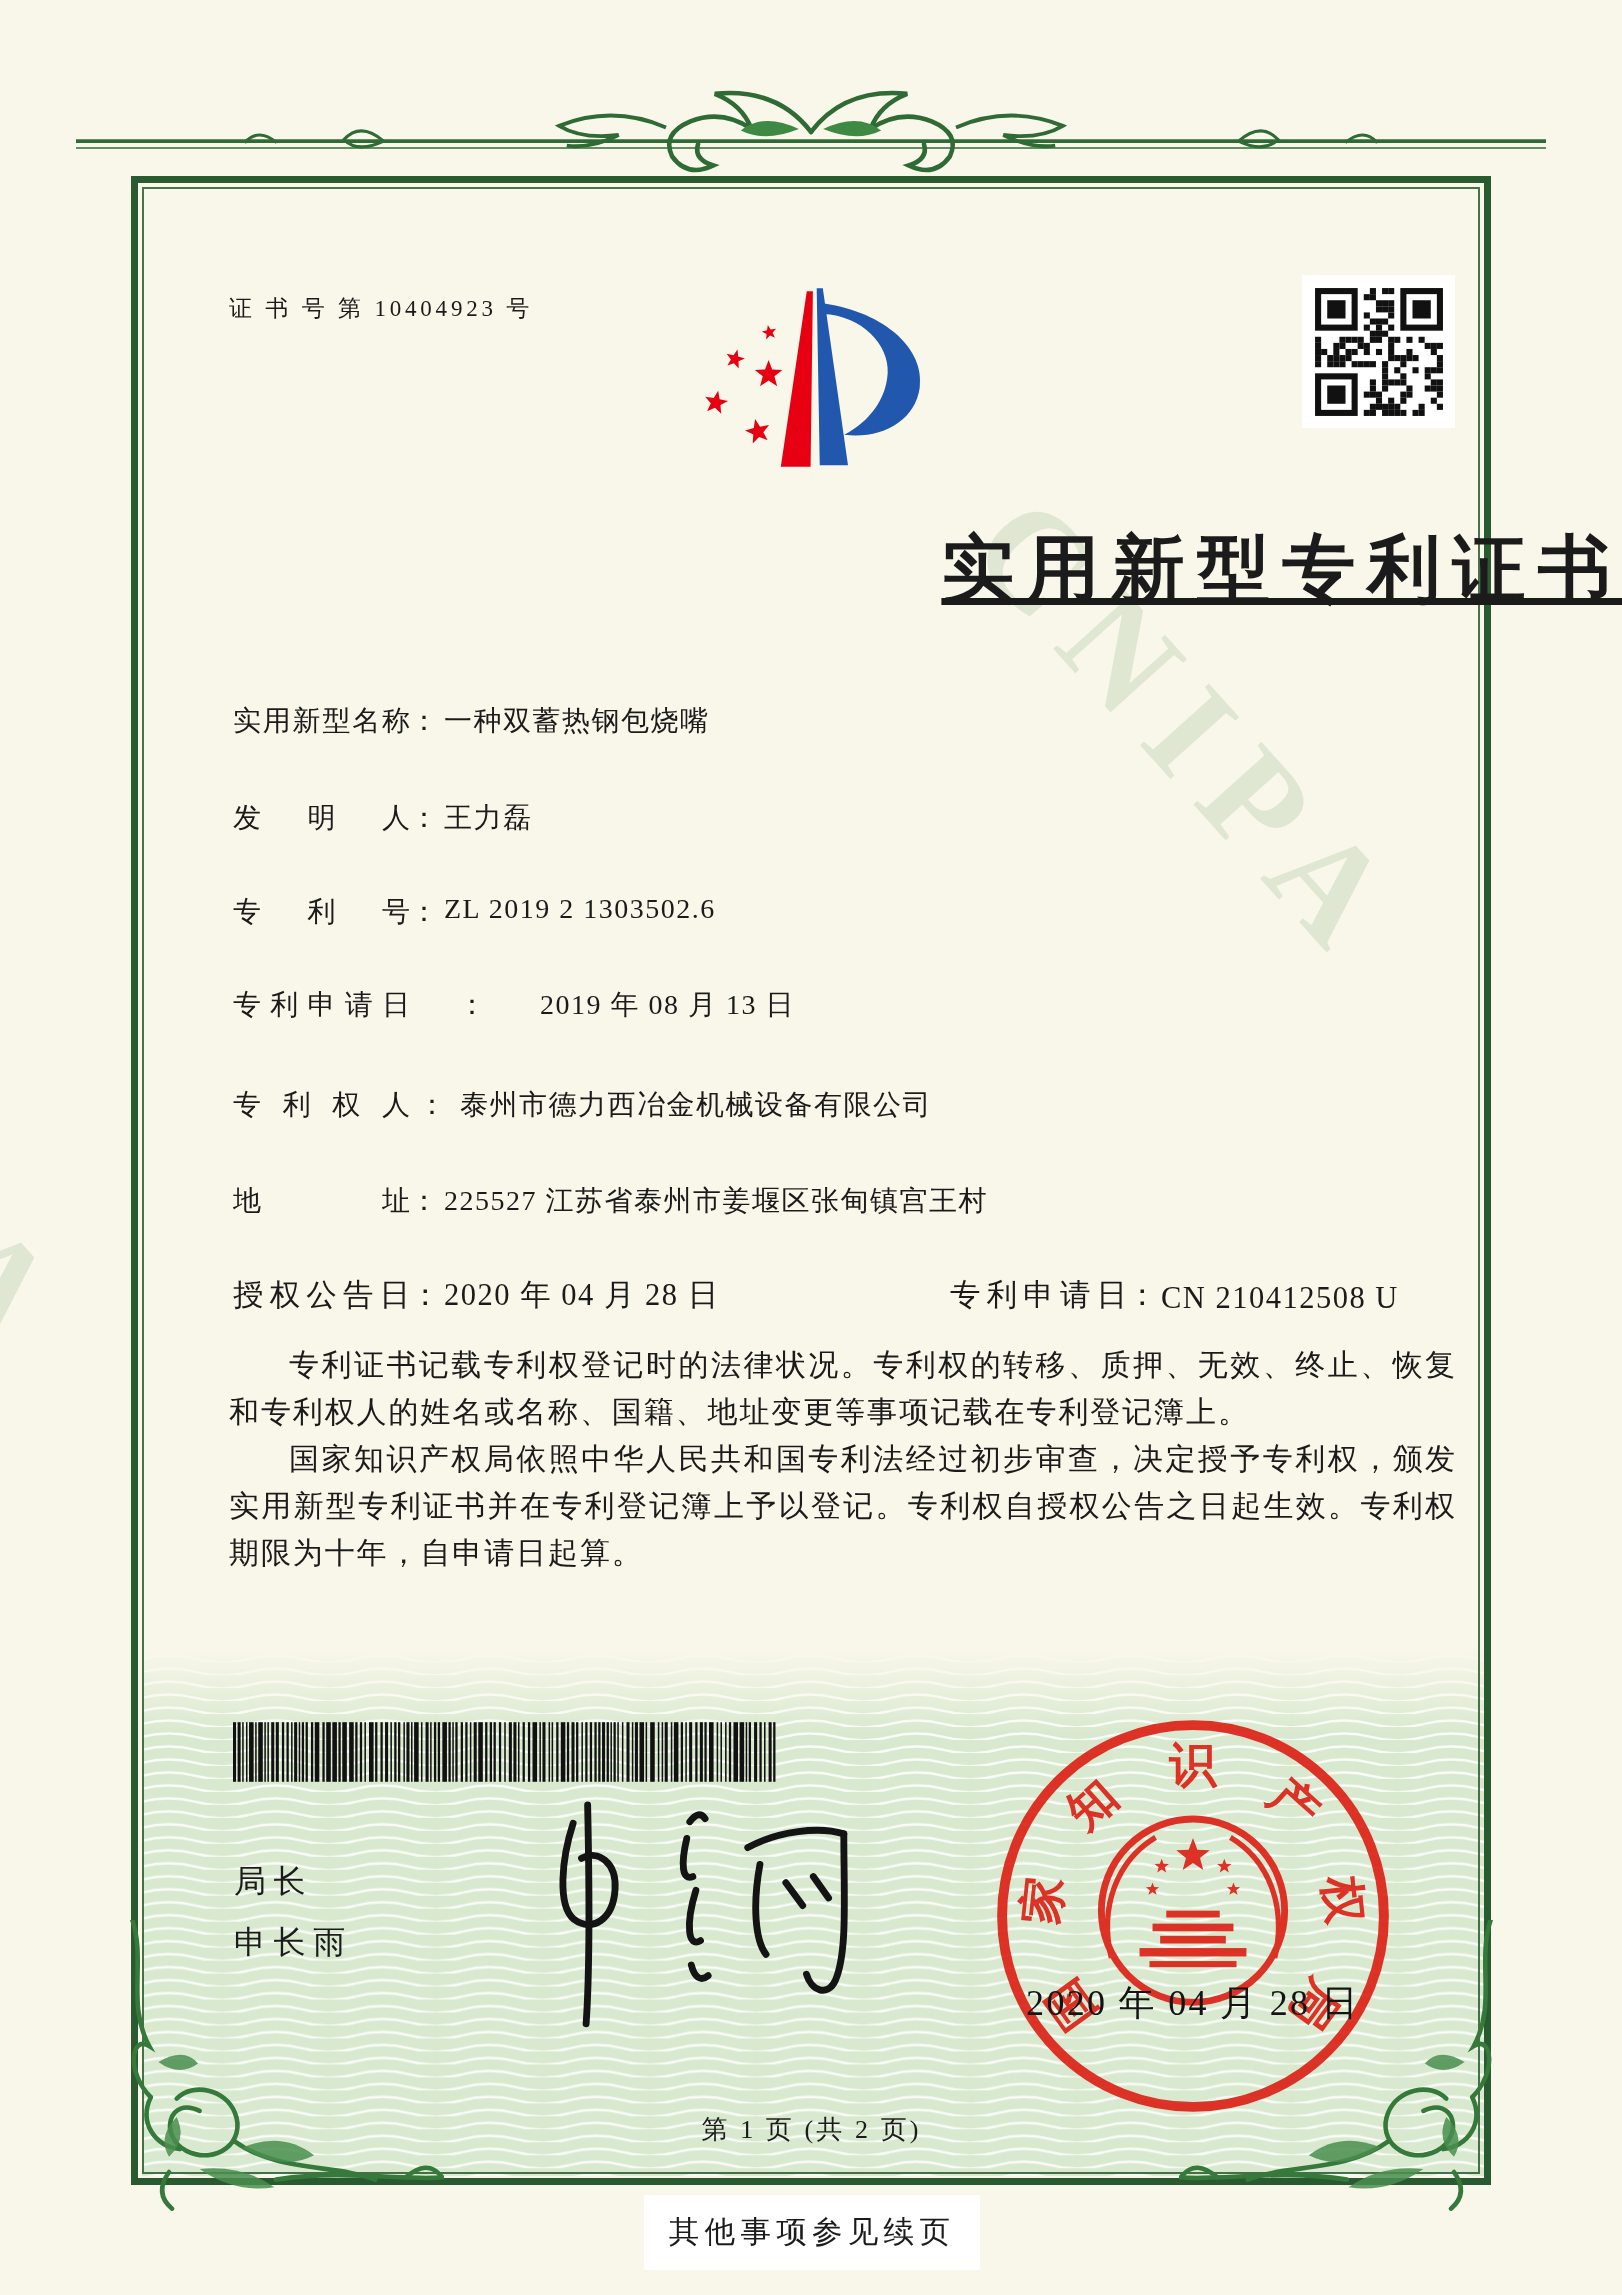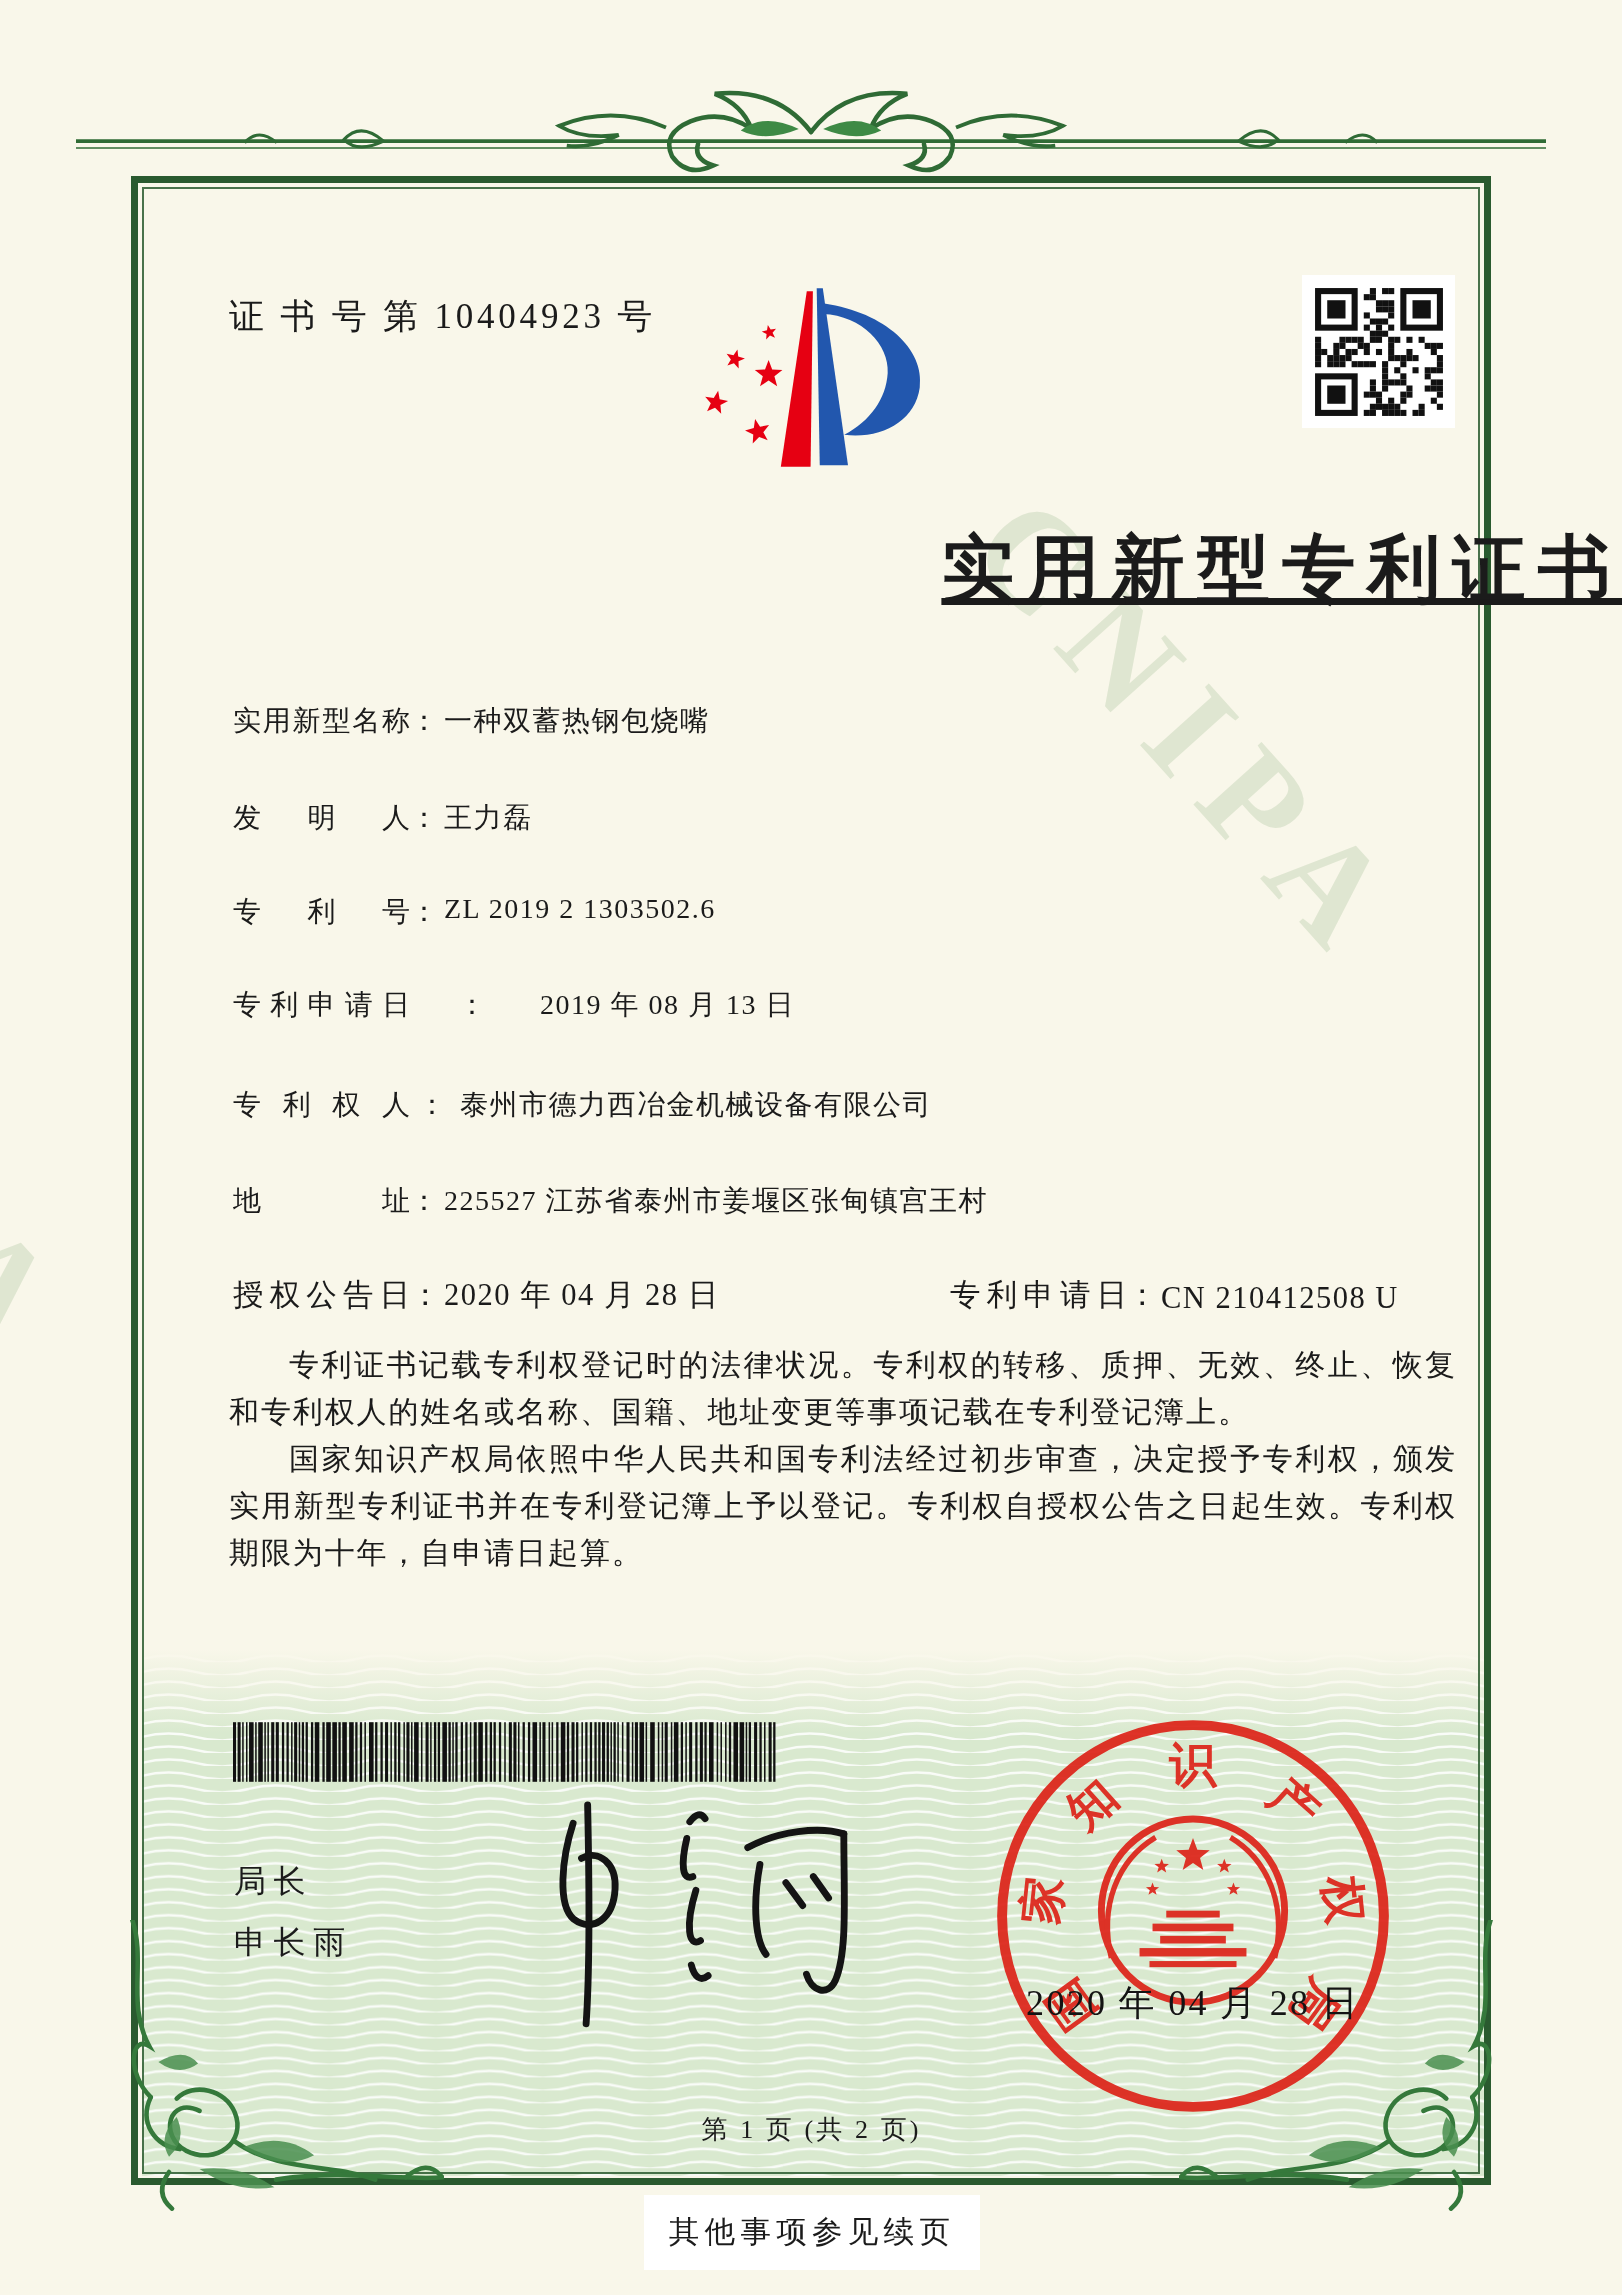--- a/index.html
+++ b/index.html
@@ -21,21 +21,21 @@
   }
   #frame-inner{
     position:absolute; left:3.8px; top:3.8px; right:3.8px; bottom:3.8px;
     border:2.3px solid var(--frame-green,#2a5a2f); opacity:.85;
   }
   
   #band{ position:absolute; left:142px; top:1649px; width:1345px; height:527px; z-index:1;}
   #band-fade{ position:absolute; left:142px; top:1649px; width:1345px; height:84px;
     background:linear-gradient(#f9f7ea, rgba(249,247,234,0)); z-index:1;}
   
-  #cert-no{ position:absolute; left:229px; top:293px; font-size:35px; letter-spacing:3.8px; z-index:3;}
+  #cert-no{ position:absolute; left:229px; top:293px; font-size:23px; letter-spacing:3.8px; z-index:3;}
   #qr-box{ position:absolute; left:1302px; top:275px; width:153px; height:153px; background:#fff;
     display:flex; align-items:center; justify-content:center; z-index:3;}
   #title{ position:absolute; left:0; top:521px; width:100%; text-align:right;
     font-size:73px; font-weight:bold; letter-spacing:12.2px; text-indent:12.2px; z-index:3;text-decoration:underline;}
   .field-row{ position:absolute; left:233px; height:41px; font-size:28px; display:flex; align-items:flex-start; z-index:3; white-space:nowrap;}
   .field-label{ width:177px; text-align:justify; text-align-last:justify; display:inline-block;}
   .field-colon{ width:34px; display:inline-block;}
   .field-value{ letter-spacing:1.5px;font-family:Liberation Serif, serif;}
   .grant-group{ position:absolute; height:41px; font-size:30.5px; display:flex; align-items:flex-end; z-index:3; white-space:nowrap;}
   #paragraphs{ position:absolute; left:229px; top:1341px; width:1228px; font-size:30px;

